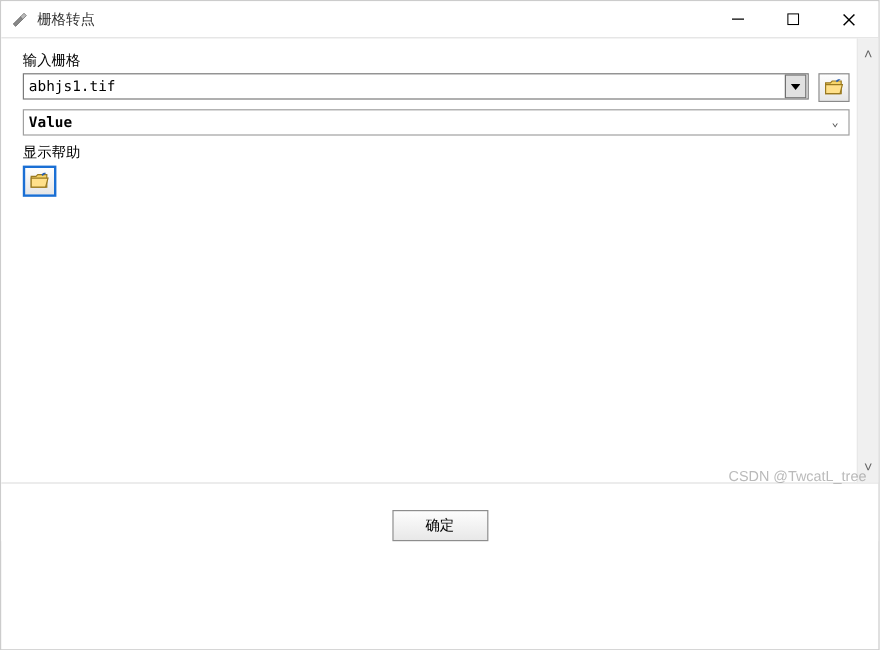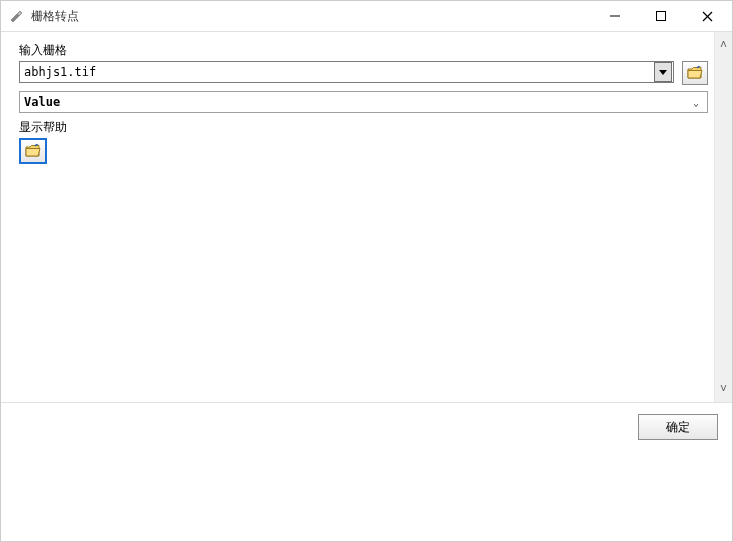--- a/index.html
+++ b/index.html
@@ -127,20 +127,21 @@
   height: 26px;
 }
 .button-bar {
   height: 48px;
   display: flex;
   align-items: center;
   justify-content: flex-end;
   gap: 10px;
   padding: 0 14px;
   background: #fff;
+  flex-direction: column;
 }
 .btn {
   height: 26px;
   padding: 0 18px;
   min-width: 80px;
   background: linear-gradient(#fdfdfd, #e8e8e8);
   border: 1px solid #8d8d8d;
   font-size: 12px;
   font-family: "Microsoft YaHei", "SimSun", sans-serif;
   cursor: pointer;
@@ -232,17 +233,18 @@
     </div>
 
   </div>
 
   <div class="sidebar-scroll">
     <span class="arrow">˄</span>
     <span class="spacer"></span>
     <span class="arrow">˅</span>
   </div>
 
+  <div class="watermark">CSDN @TwcatL_tree</div>
 </div>
 
 <div class="button-bar">
   <div class="btn">确定</div>
 </div>
 
 </body></html>

